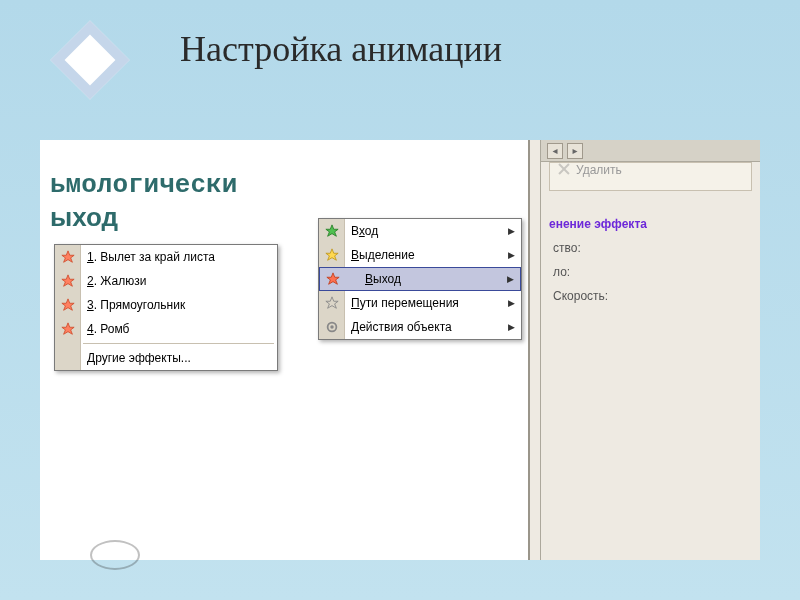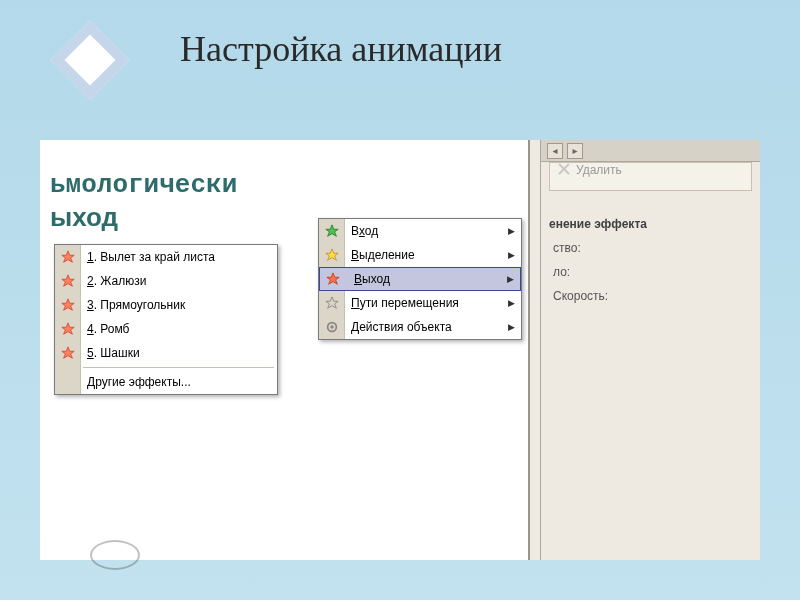--- a/index.html
+++ b/index.html
@@ -154,21 +154,21 @@
     background: #888;
     top: 5px;
     left: -1px;
   }
   .delete-x::before { transform: rotate(45deg); }
   .delete-x::after { transform: rotate(-45deg); }
   
   .section-label {
     margin: 4px 8px;
     font-size: 12px;
-    color: #404040;
+    color: #6d28d9;
     font-weight: bold;
   }
   .field-label {
     margin: 10px 12px 2px 12px;
     font-size: 12px;
     color: #555;
   }
   
   .menu {
     position: absolute;
@@ -191,21 +191,21 @@
     height: 24px;
     display: flex;
     align-items: center;
     padding-left: 32px;
     padding-right: 18px;
     cursor: pointer;
   }
   .menu-item.hover {
     background: #c3c6de;
     border: 1px solid #3a4a9a;
-    padding-left: 34px;
+    padding-left: 45px;
     padding-right: 17px;
     height: 24px;
   }
   .menu-item .arrow {
     position: absolute;
     right: 6px;
     font-size: 9px;
     color: #333;
   }
   .menu-sep {
@@ -361,28 +361,20 @@
           <span><u>3</u>. Прямоугольник</span>
         </div>
         <div class="menu-item">
           <span class="menu-icon">
             <svg viewBox="0 0 16 16" width="14" height="14">
               <polygon points="8,1 10,6 15,6 11,9 13,14 8,11 3,14 5,9 1,6 6,6" fill="#ff8060" stroke="#d05030" stroke-width="1"></polygon>
             </svg>
           </span>
           <span><u>4</u>. Ромб</span>
         </div>
-        <div class="menu-item">
-          <span class="menu-icon">
-            <svg viewBox="0 0 16 16" width="14" height="14">
-              <polygon points="8,1 10,6 15,6 11,9 13,14 8,11 3,14 5,9 1,6 6,6" fill="#ff8060" stroke="#d05030" stroke-width="1"></polygon>
-            </svg>
-          </span>
-          <span><u>5</u>. Шашки</span>
-        </div>
       </div>
     <div class="menu-sep"></div>
     <div class="menu-item">
       <span>Другие эффекты...</span>
     </div>
   </div>
 
 </div>
 
 </body></html>

